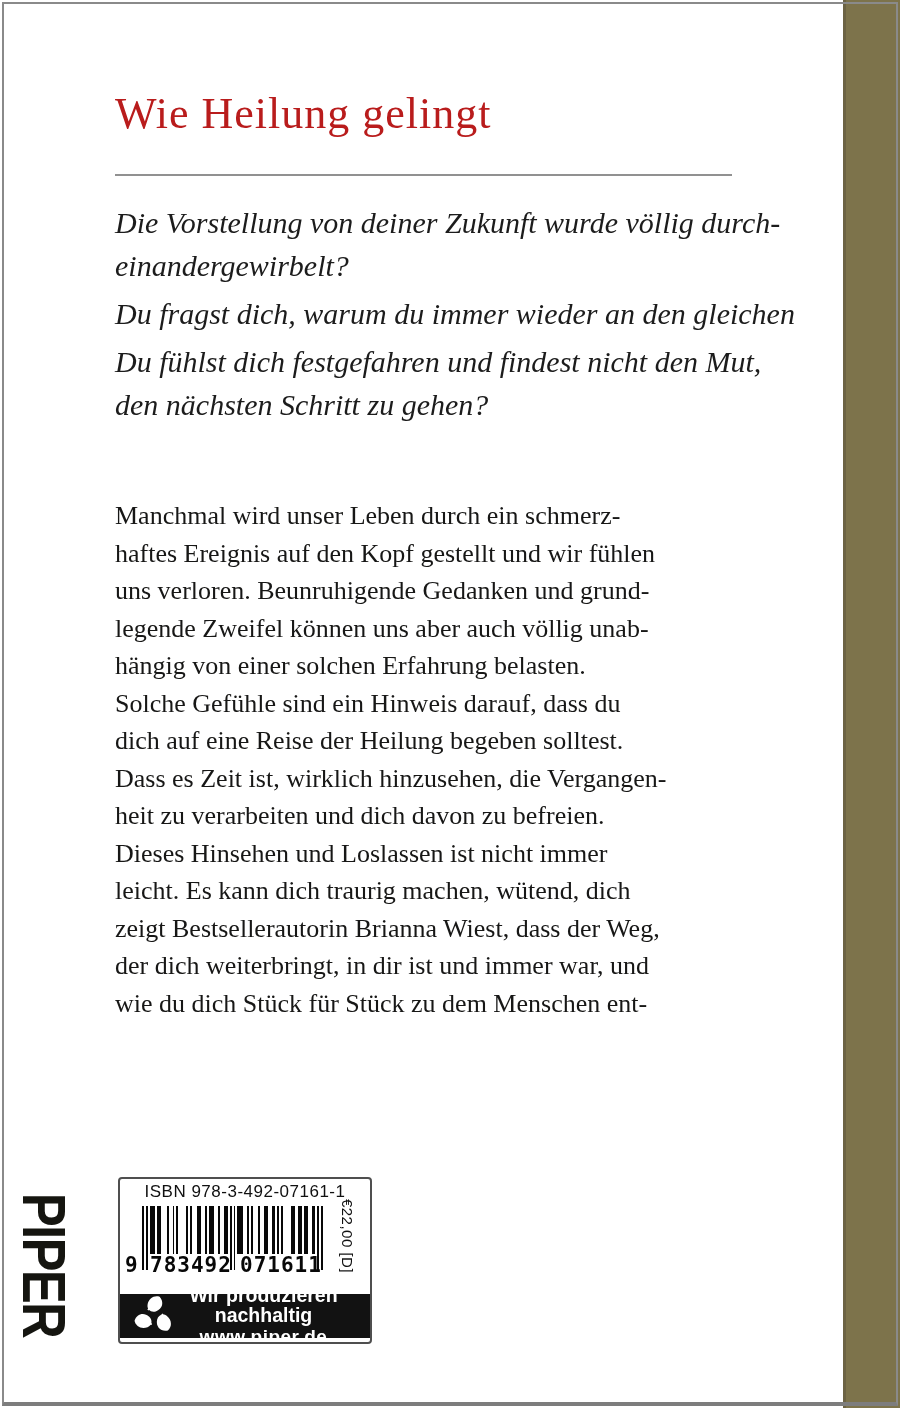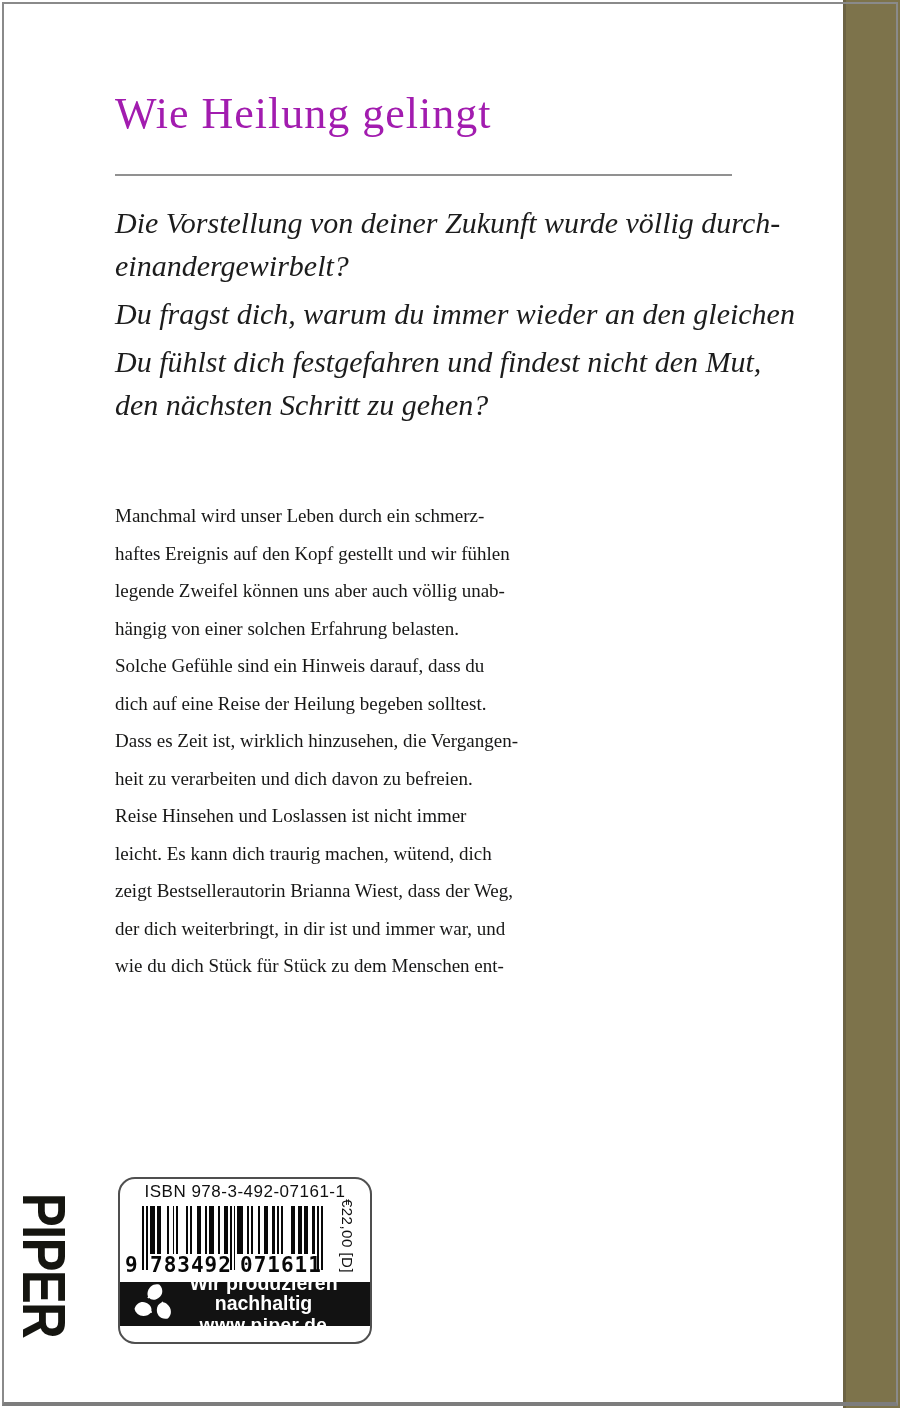--- a/index.html
+++ b/index.html
@@ -10,39 +10,39 @@
   .frame{
     position:absolute;inset:2px;z-index:6;pointer-events:none;
     border:2px solid #8a8a8a;border-bottom:4px solid #7d7d7d;
   }
   .spine{
     position:absolute;top:0;right:0;bottom:0;width:57px;z-index:2;
     background:#7d734b;border-left:3px solid #6c6344;box-sizing:border-box;
   }
   .title{
     position:absolute;left:115px;top:88px;margin:0;font-weight:400;
-    font-size:44px;letter-spacing:1px;color:#a21caf;white-space:nowrap;
+    font-size:44px;letter-spacing:1px;color:#b91c1c;white-space:nowrap;
   }
   .rule{position:absolute;left:115px;top:174px;width:617px;height:2px;background:#919191;}
   .questions{
     position:absolute;left:115px;top:201px;width:650px;
     font-style:italic;font-size:30px;line-height:43px;color:#1c1c1c;
   }
   .questions p{margin:0 0 5px 0;}
   .questions span{display:block;white-space:nowrap;}
   .blurb{
     position:absolute;left:115px;top:497px;width:660px;
-    font-size:19px;line-height:37.5px;color:#171716;
+    font-size:26px;line-height:37.5px;color:#171716;
   }
   .blurb span{display:block;white-space:nowrap;}
 
   
   .label{
     position:absolute;left:118px;top:1177px;width:254px;height:167px;z-index:3;
-    background:#ffffff;border:2px solid #4f4f4f;border-radius:17px;
+    background:#ffffff;border:2px solid #4f4f4f;border-radius:4px;
     box-sizing:border-box;overflow:hidden;
   }
   .label-top{position:relative;height:105px;}
   .isbn{
     margin-top:3px;text-align:center;color:#101010;
     font-family:"Liberation Sans", sans-serif;font-size:17px;letter-spacing:.5px;
   }
   .bars{position:absolute;left:22px;top:24px;display:flex;}
   .bar{width:1.92px;height:48px;background:transparent;}
   .bar.on{background:#080808;}
@@ -53,21 +53,21 @@
   }
   .digits .d9{position:absolute;left:5px;}
   .digits .dg1{position:absolute;left:30px;width:77px;text-align:center;letter-spacing:1px;}
   .digits .dg2{position:absolute;left:120px;width:78px;text-align:left;letter-spacing:1px;}
   .price{
     position:absolute;left:227px;top:54px;white-space:nowrap;color:#101010;
     font-family:"Liberation Sans", sans-serif;font-size:15px;letter-spacing:.5px;
     transform:translate(-50%,-50%) rotate(90deg);
   }
   .badge{
-    position:absolute;left:0;right:0;bottom:16px;height:44px;background:#121212;
+    position:absolute;left:0;right:0;bottom:4px;height:44px;background:#121212;
     display:flex;align-items:center;padding:0 23px 0 8px;box-sizing:border-box;
   }
   .badge svg{width:52px;height:48px;flex:0 0 auto;}
   .badge-text{
     flex:1;text-align:center;color:#ffffff;line-height:1.04;
     font-family:"Liberation Sans", sans-serif;font-weight:bold;
   }
   .badge-text .l{font-size:19.5px;}
   .badge-text .url{font-size:19px;margin-top:2px;letter-spacing:.5px;}
 
@@ -99,27 +99,28 @@
     </p>
     <p>
       <span>Du fühlst dich festgefahren und findest nicht den Mut,</span>
       <span>den nächsten Schritt zu gehen?</span>
     </p>
   </div>
 
   <div class="blurb">
     <span>Manchmal wird unser Leben durch ein schmerz-</span>
     <span>haftes Ereignis auf den Kopf gestellt und wir fühlen</span>
+    <span>uns verloren. Beunruhigende Gedanken und grund-</span>
     <span>legende Zweifel können uns aber auch völlig unab-</span>
     <span>hängig von einer solchen Erfahrung belasten.</span>
     <span>Solche Gefühle sind ein Hinweis darauf, dass du</span>
     <span>dich auf eine Reise der Heilung begeben solltest.</span>
     <span>Dass es Zeit ist, wirklich hinzusehen, die Vergangen-</span>
     <span>heit zu verarbeiten und dich davon zu befreien.</span>
-    <span>Reise Hinsehen und Loslassen ist nicht immer</span>
+    <span>Dieses Hinsehen und Loslassen ist nicht immer</span>
     <span>leicht. Es kann dich traurig machen, wütend, dich</span>
     <span>zeigt Bestsellerautorin Brianna Wiest, dass der Weg,</span>
     <span>der dich weiterbringt, in dir ist und immer war, und</span>
     <span>wie du dich Stück für Stück zu dem Menschen ent-</span>
   </div>
 
   <div class="label">
     <div class="label-top">
       <div class="isbn">ISBN 978-3-492-07161-1</div>
       <div class="bars" id="barcode-bars">

